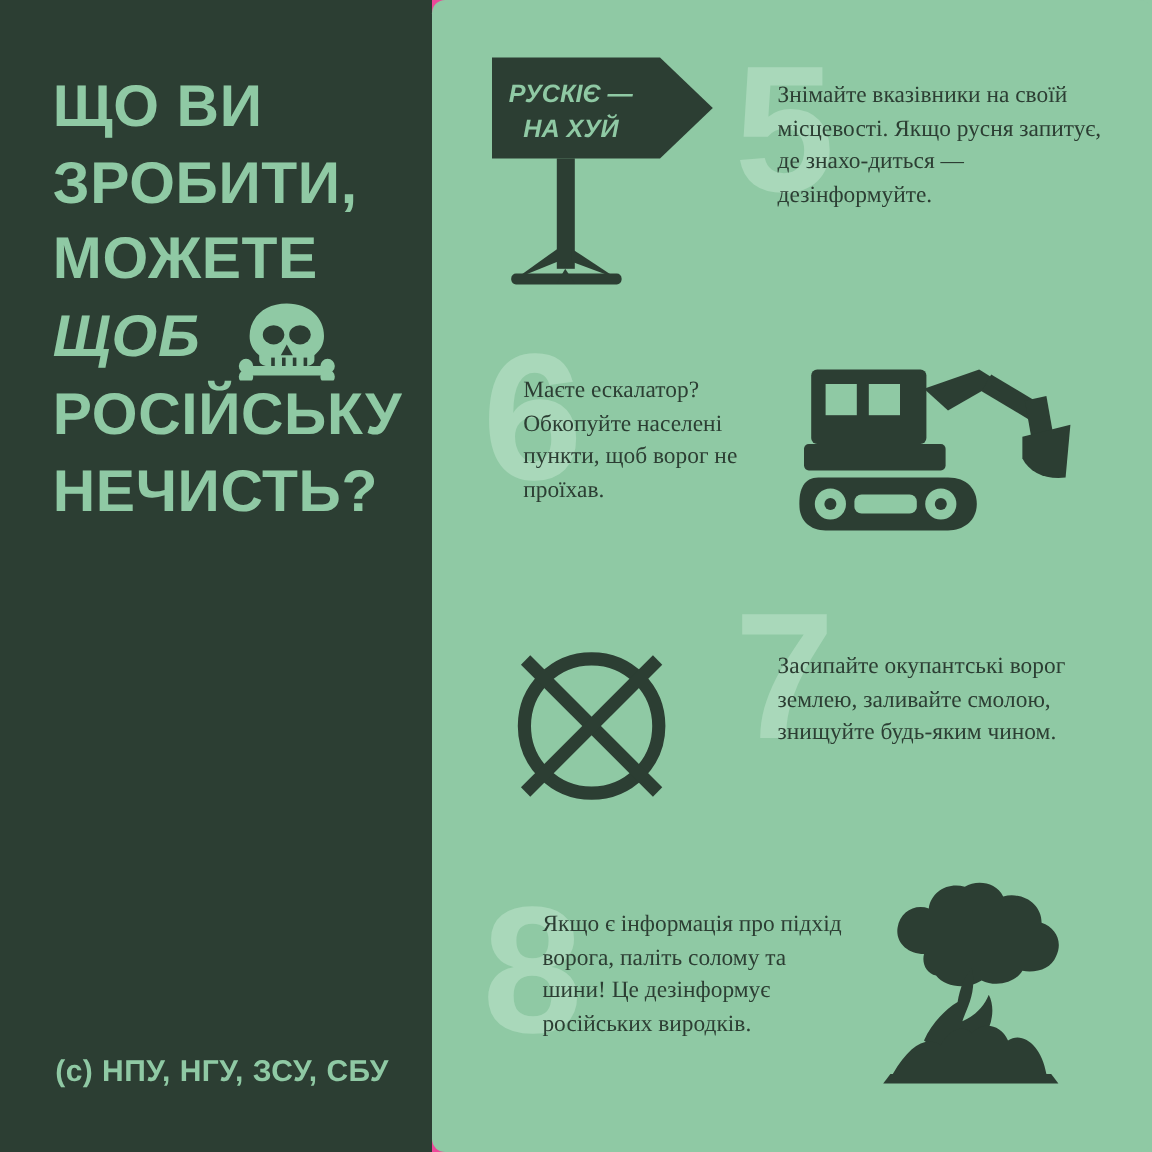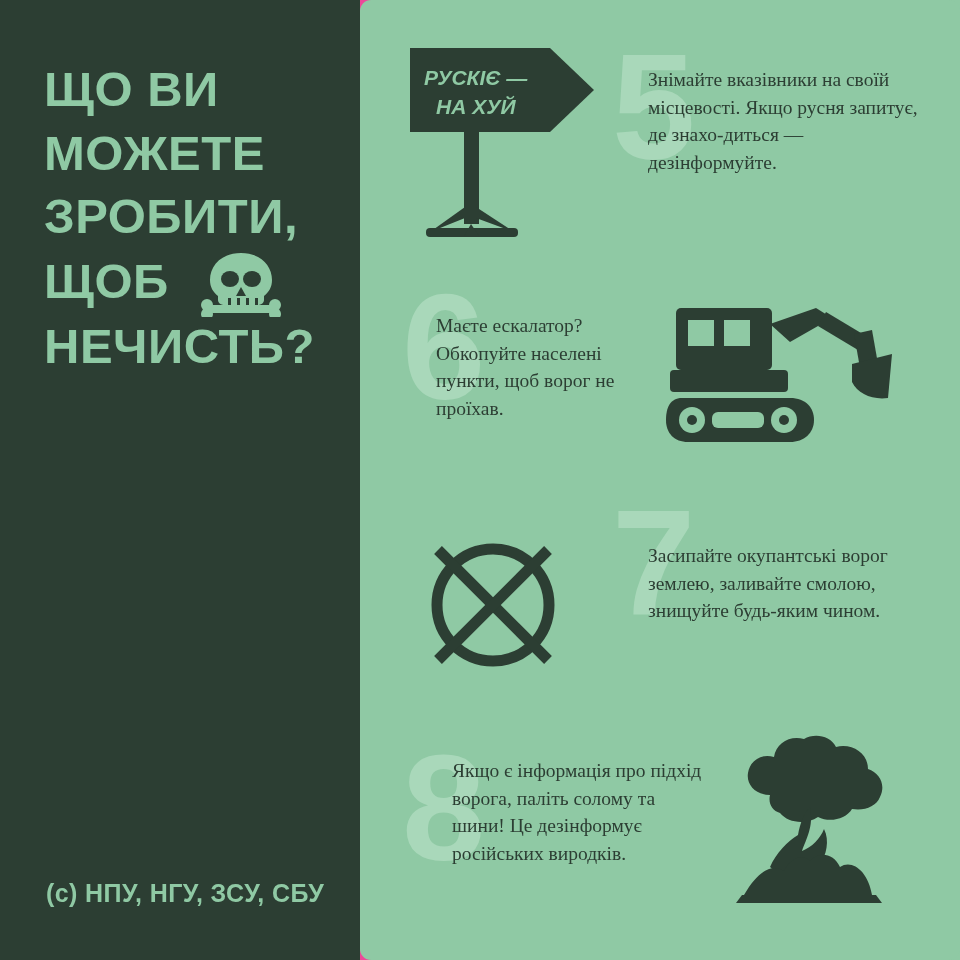--- a/index.html
+++ b/index.html
@@ -40,20 +40,21 @@
     margin: 0;
   }
   .headline .line {
     display: block;
     white-space: nowrap;
   }
   .headline .line.with-skull {
     display: flex;
     align-items: center;
     gap: 28px;
+    font-style: italic;
   }
   .skull-wrap {
     display: inline-block;
     width: 88px;
     height: 66px;
     position: relative;
     top: 2px;
   }
   .credit {
     position: absolute;
@@ -126,22 +127,22 @@
   svg { display: block; }
 </style>
 </head>
 <body>
 
 <div class="poster">
 
   <div class="left-panel">
     <h1 class="headline">
       <span class="line">ЩО ВИ</span>
+      <span class="line">ЗРОБИТИ,</span>
       <span class="line">МОЖЕТЕ</span>
-      <span class="line">ЗРОБИТИ,</span>
       <span class="line with-skull">
         <span>ЩОБ</span>
         <span class="skull-wrap">
           <svg width="88" height="66" viewBox="0 0 88 66" aria-hidden="true">
             <g fill="#8fc9a4">
 
               <path d="M44 2 C25 2 13 14 13 29 C13 36 16 41 21 45 L21 49 C21 52 24 54 28 54 L60 54 C64 54 67 52 67 49 L67 45 C72 41 75 36 75 29 C75 14 63 2 44 2 Z"></path>
             </g>
             <g fill="#2c3e33">
 
@@ -159,20 +160,21 @@
 
               <rect x="12" y="54" width="64" height="8" rx="4"></rect>
               <circle cx="10" cy="54" r="6"></circle>
               <circle cx="10" cy="63" r="6"></circle>
               <circle cx="78" cy="54" r="6"></circle>
               <circle cx="78" cy="63" r="6"></circle>
             </g>
           </svg>
         </span>
       </span>
+      <span class="line">РОСІЙСЬКУ</span>
       <span class="line">НЕЧИСТЬ?</span>
     </h1>
     <div class="credit">(c) НПУ, НГУ, ЗСУ, СБУ</div>
   </div>
 
   <div class="right-panel">
 
     <div class="entry" id="entry-5">
       <div class="art">
         <svg width="190" height="200" viewBox="0 0 190 200" aria-hidden="true">

